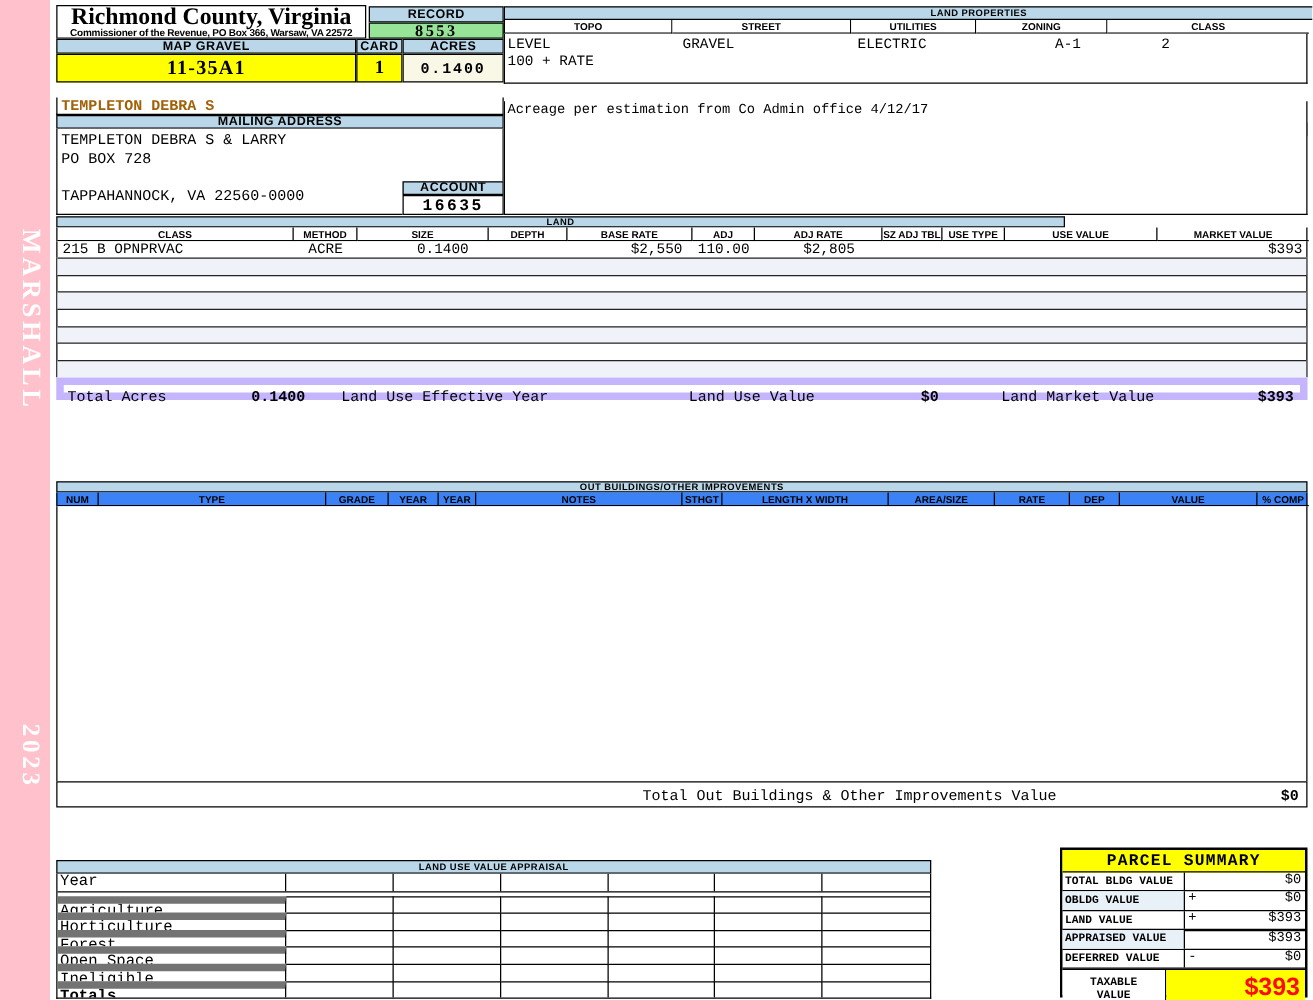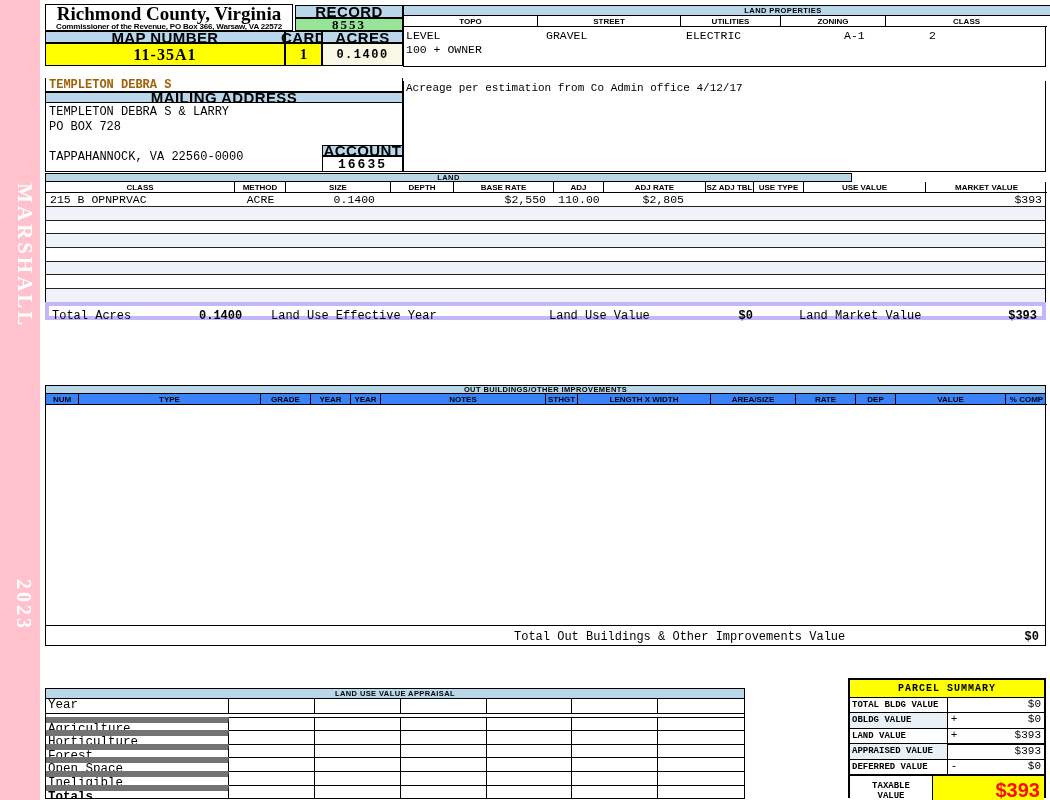--- a/index.html
+++ b/index.html
@@ -7,21 +7,21 @@
         font-family:"Liberation Mono","DejaVu Sans Mono",monospace;color:#000;}
   .abs{position:absolute;box-sizing:border-box;}
   
   .pink-strip{left:0;top:0;width:40px;height:800px;background:#FFC2CD;}
   .v-text{writing-mode:vertical-rl;color:#fff;font-family:"Liberation Serif","DejaVu Serif",serif;
           font-weight:bold;letter-spacing:3px;text-align:center;}
   .v-marshall{left:3px;top:168px;width:34px;height:175px;font-size:21px;}
   .v-year{left:5px;top:567px;width:30px;height:75px;font-size:20px;}
   
   .hdr{background:#B9D7E8;border:1px solid #000;display:flex;align-items:center;justify-content:center;
-       font-family:"Liberation Sans",sans-serif;font-weight:bold;font-size:15px;letter-spacing:.4px;}
+       font-family:"Liberation Sans",sans-serif;font-weight:bold;font-size:10px;letter-spacing:.4px;}
   .hdr-sm{font-size:7.5px;}
   
   .title-box{left:45px;top:4px;width:248px;height:27px;border:1px solid #000;text-align:center;background:#fff;}
   .county-title{font-family:"Liberation Serif","DejaVu Serif",serif;font-weight:bold;font-size:19px;line-height:18px;}
   .commissioner{font-family:"Liberation Sans",sans-serif;font-size:8px;font-weight:bold;letter-spacing:-.2px;line-height:8px;}
   
   .record-hdr{left:295px;top:5px;width:108px;height:13px;}
   .record-val{left:295px;top:18px;width:108px;height:13px;background:#97E397;border:1px solid #000;
               display:flex;align-items:center;justify-content:center;
               font-family:"Liberation Serif",serif;font-weight:bold;font-size:13px;letter-spacing:2px;}
@@ -70,21 +70,21 @@
   .land-row{left:45px;top:193px;width:1001px;height:13px;display:grid;
       grid-template-columns:189px 51px 105px 63px 100px 50px 102px 48px 50px 122px 121px;
       border-left:1px solid #000;border-right:1px solid #000;background:#fff;font-size:11.5px;line-height:13px;}
   .lt-cell{white-space:nowrap;overflow:visible;}
   .ta-l{padding-left:4px;text-align:left;}
   .ta-c{text-align:center;}
   .ta-r{text-align:right;}
   .land-empty-wrap{left:45px;top:206px;width:1001px;height:96px;border-left:1px solid #000;border-right:1px solid #000;}
   .lt-empty{height:12.7px;border-top:1px solid #222;}
   .lt-empty.tint{background:#EFF2F8;}
-  .land-totals{left:45px;top:302px;width:1001px;height:18px;border:4px solid #c4b5fd;background:#fff;font-size:12px;}
+  .land-totals{left:45px;top:302px;width:1001px;height:18px;border:6px solid #c4b5fd;background:#fff;font-size:12px;}
   .land-totals span{position:absolute;top:3px;white-space:nowrap;}
   .b{font-weight:bold;}
   
   .ob-title{left:45px;top:385px;width:1001px;height:9px;}
   .ob-heads{left:45px;top:394px;width:1001px;height:11px;display:grid;
       grid-template-columns:33px 182px 50px 40px 30px 165px 32px 133px 85px 60px 40px 110px 41px;
       border-left:1px solid #000;border-right:1px solid #000;background:#3b82f6;}
   .ob-body{left:45px;top:405px;width:1001px;height:220px;border-left:1px solid #000;border-right:1px solid #000;background:#fff;}
   .ob-totals{left:45px;top:625px;width:1001px;height:21px;border:1px solid #000;background:#fff;font-size:12px;}
   .ob-totals span{position:absolute;top:4px;white-space:nowrap;}
@@ -94,21 +94,21 @@
   .ap-row{display:grid;grid-template-columns:183px repeat(6,1fr);height:13.6px;}
   .ap-spacer{height:3px;border-top:1px solid #000;}
   .ap-label{border-right:1px solid #000;font-size:12.5px;line-height:13px;padding-left:2px;white-space:nowrap;overflow:hidden;}
   .ap-cell{border-right:1px solid #000;border-top:1px solid #000;}
   .ap-cell:last-child,.ap-label:last-child{border-right:none;}
   .ap-row .ap-label{border-top:6px solid #737373;}
   .ap-row:first-child .ap-label,.ap-row:first-child .ap-cell{border-top:none;}
   
   .ps-box{left:848px;top:678px;width:198px;height:120px;border:2px solid #000;background:#fff;}
   .ps-title{height:17px;background:#FFFF00;border-bottom:1px solid #000;display:flex;align-items:center;justify-content:center;
-            font-weight:bold;font-size:10px;letter-spacing:1px;}
+            font-weight:bold;font-size:13px;letter-spacing:1px;}
   .ps-row{display:flex;height:14.4px;border-bottom:1px solid #000;}
   .ps-label{width:95px;border-right:1px solid #000;font-weight:bold;font-size:9px;line-height:14px;padding-left:2px;white-space:nowrap;}
   .ps-label.tint{background:#E8F0F8;}
   .ps-op{width:12px;font-size:11px;line-height:13px;text-align:center;}
   .ps-val{flex:1;font-size:11px;line-height:13px;text-align:right;padding-right:3px;}
   .sum-line{border-top:1px solid #000;}
   .ps-taxable{display:flex;height:30px;border-top:1px solid #000;}
   .ps-tax-label{width:82px;border-right:1px solid #000;background:#fff;display:flex;flex-direction:column;
                 align-items:center;justify-content:center;font-weight:bold;font-size:9px;line-height:10px;}
   .ps-tax-val{flex:1;background:#FFFF00;display:flex;align-items:center;justify-content:flex-end;padding-right:4px;
@@ -124,38 +124,38 @@
   <div class="abs v-text v-year">2023</div>
 
   <div class="abs title-box">
     <div class="county-title">Richmond County, Virginia</div>
     <div class="commissioner">Commissioner of the Revenue, PO Box 366, Warsaw, VA 22572</div>
   </div>
 
   <div class="abs hdr record-hdr">RECORD</div>
   <div class="abs record-val">8553</div>
 
-  <div class="abs hdr map-hdr">MAP NUMBER</div>
+  <div class="abs hdr map-hdr">MAP GRAVEL</div>
   <div class="abs hdr card-hdr">CARD</div>
   <div class="abs hdr acres-hdr">ACRES</div>
   <div class="abs map-val">11-35A1</div>
   <div class="abs card-val">1</div>
   <div class="abs acres-val">0.1400</div>
 
   <div class="abs hdr hdr-sm lp-title">LAND PROPERTIES</div>
   <div class="abs lp-heads">
     <div class="lp-head">TOPO</div>
     <div class="lp-head">STREET</div>
     <div class="lp-head">UTILITIES</div>
     <div class="lp-head">ZONING</div>
     <div class="lp-head">CLASS</div>
   </div>
   <div class="abs lp-body">
     <span style="left:2px;">LEVEL</span>
-    <span style="left:2px;top:16px;">100 + OWNER</span>
+    <span style="left:2px;top:16px;">100 + RATE</span>
     <span style="left:142px;">GRAVEL</span>
     <span style="left:282px;">ELECTRIC</span>
     <span style="left:440px;">A-1</span>
     <span style="left:525px;">2</span>
   </div>
 
   <div class="abs owner-val">TEMPLETON DEBRA S</div>
 
   <div class="abs hdr mail-hdr">MAILING ADDRESS</div>
   <div class="abs mail-box">

